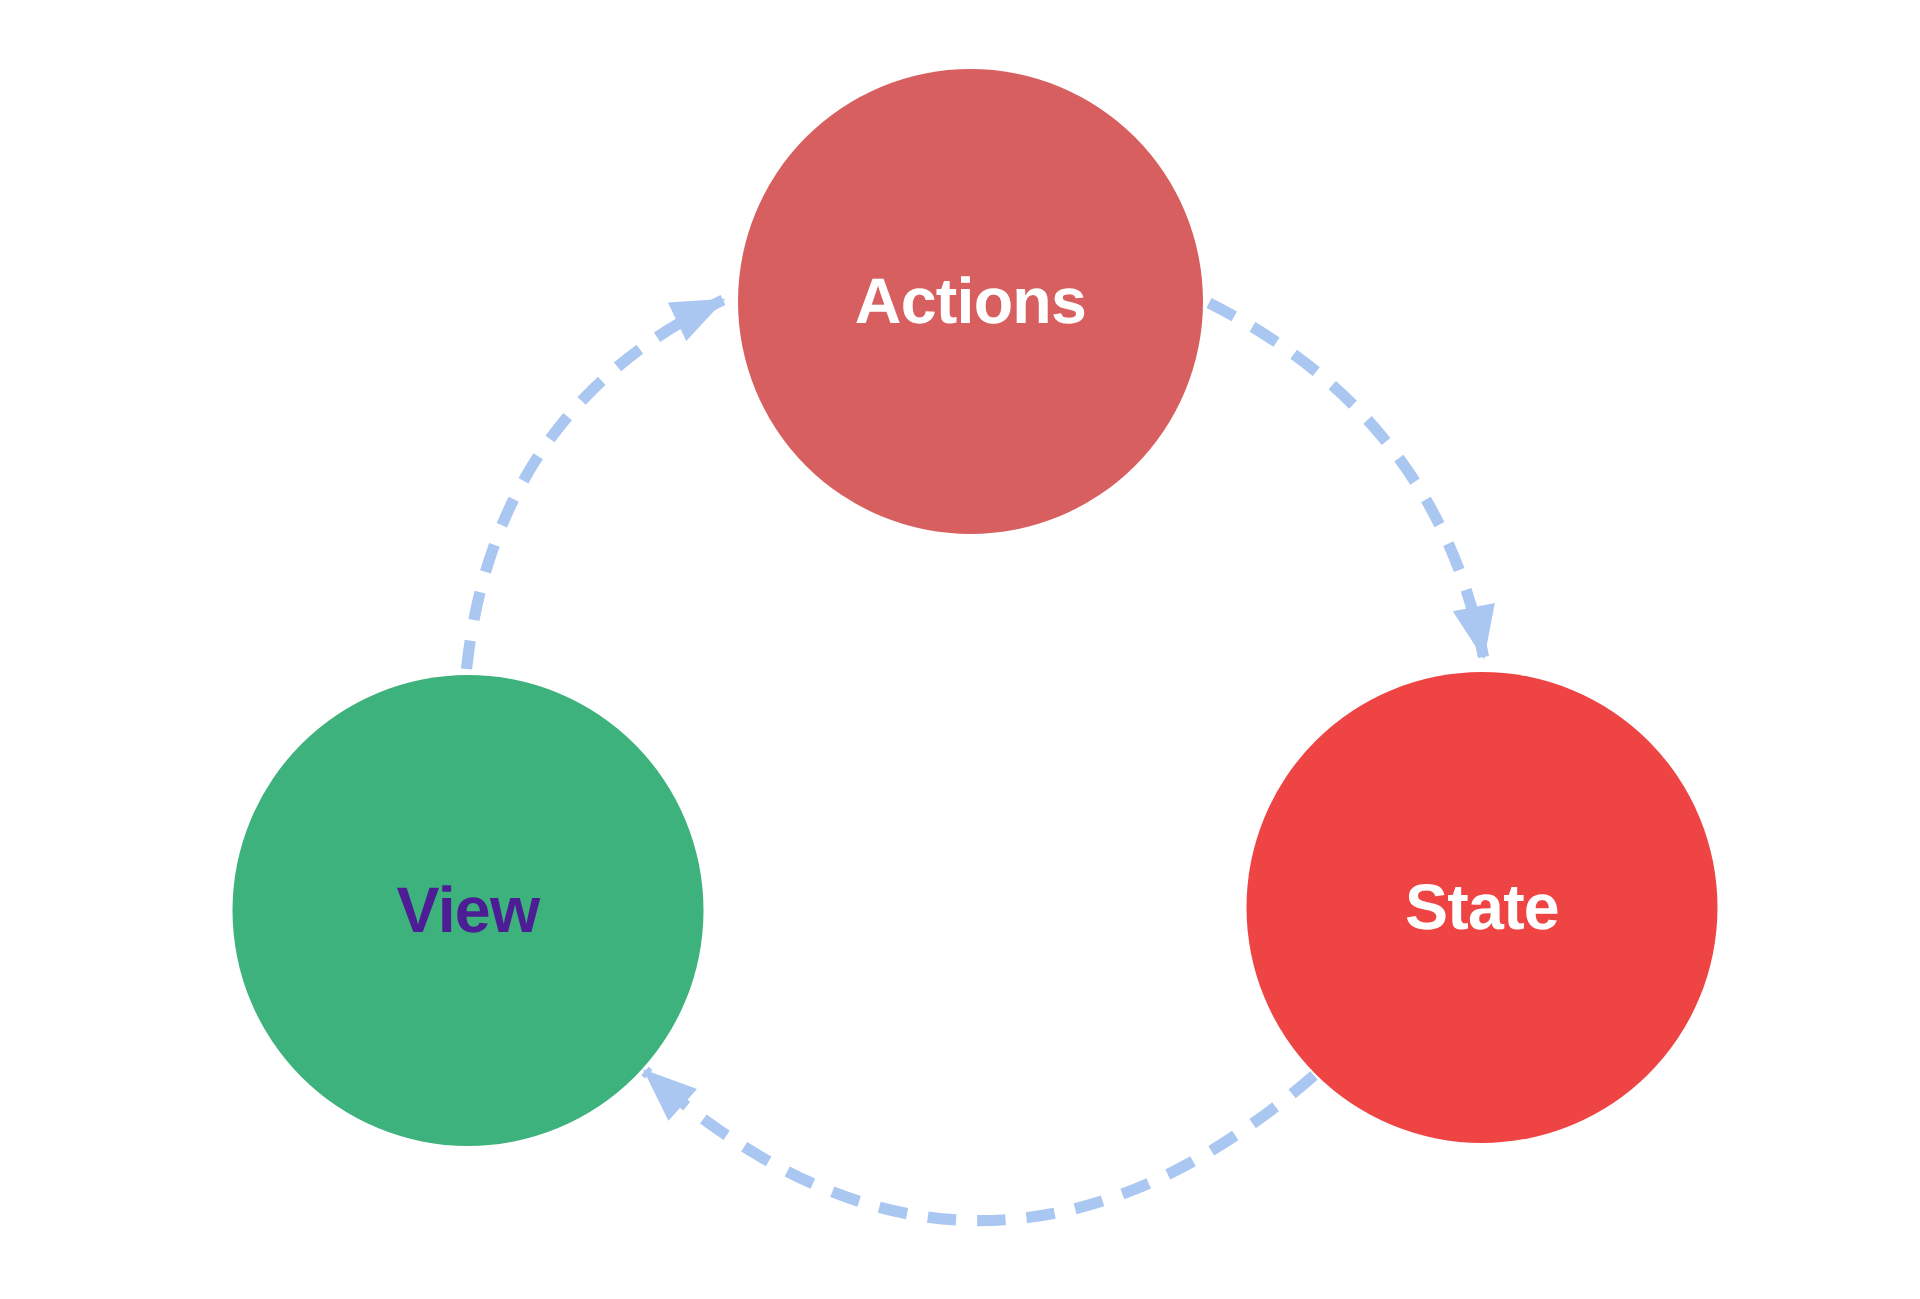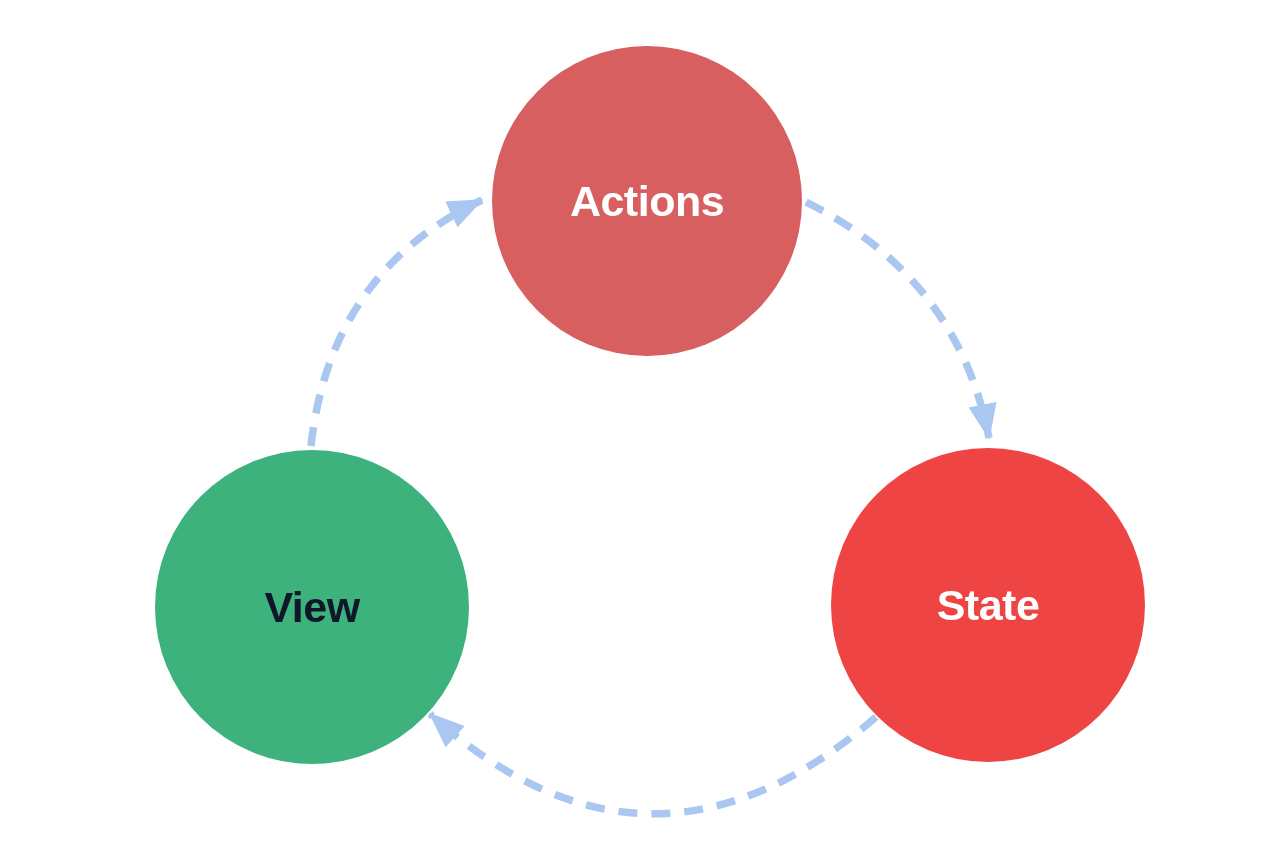--- a/index.html
+++ b/index.html
@@ -57,20 +57,20 @@
     <path d="M 806 202 Q 958 278 989 438" fill="none" stroke-width="7.5" stroke-dasharray="19 14" marker-end="url(#arrowhead)" stroke="#a9c7f1"></path>
 
     <path d="M 876 717 Q 650 912 430 714" fill="none" stroke-width="7.5" stroke-dasharray="19 14" marker-end="url(#arrowhead)" stroke="#a9c7f1"></path>
   </svg>
 
   <div class="node node-actions" style="background-color: rgb(216, 95, 95);">
     <span class="node-label" style="color: rgb(255, 255, 255);">Actions</span>
   </div>
 
   <div class="node node-view" style="background-color: rgb(61, 178, 124);">
-    <span class="node-label" style="color: #0f172a;">View</span>
+    <span class="node-label" style="color: #4c1d95;">View</span>
   </div>
 
   <div class="node node-state" style="background-color: #ef4444;">
     <span class="node-label" style="color: rgb(255, 255, 255);">State</span>
   </div>
 
 </div>
 
 </body></html>

